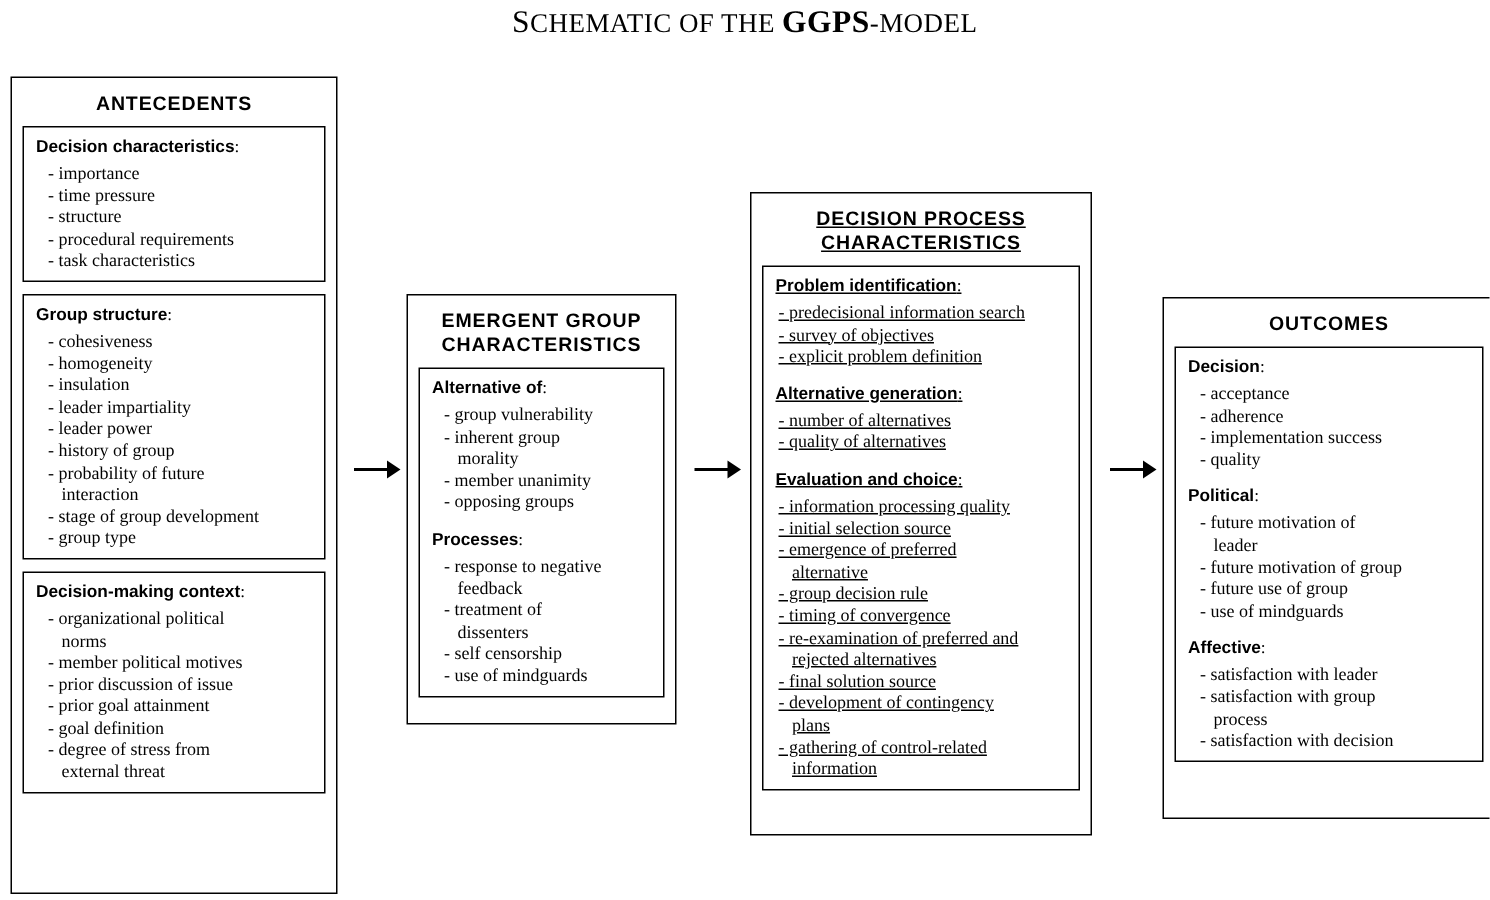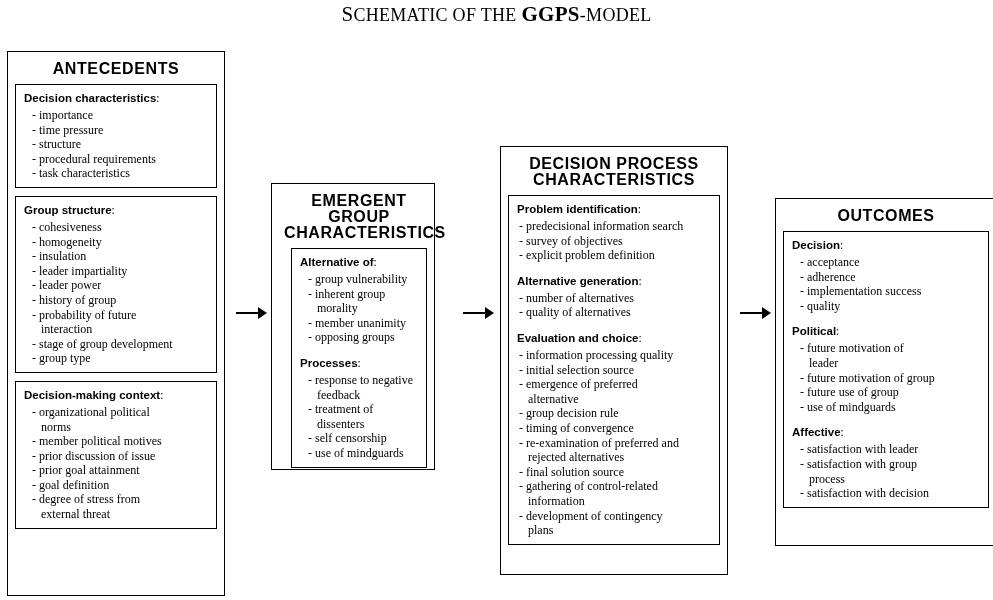--- a/index.html
+++ b/index.html
@@ -35,21 +35,21 @@
   
   .stage {
     position: absolute;
     border: 1.5px solid #000000;
     background: #ffffff;
     box-sizing: border-box;
   }
   .stage-title {
     font-family: "Liberation Sans", sans-serif;
     font-weight: bold;
-    font-size: 16px;
+    font-size: 13px;
     letter-spacing: 0.6px;
     text-align: center;
     line-height: 16px;
     margin-top: 9px;
     margin-bottom: 7px;
   }
 
   
   .group {
     border: 1.2px solid #000000;
@@ -106,22 +106,22 @@
     top: 1px;
     width: 0;
     height: 0;
     border-top: 6px solid transparent;
     border-bottom: 6px solid transparent;
     border-left: 9px solid #000000;
   }
 
   
   #antecedents      { left: 7px;   top: 51px;  width: 218px; height: 545px; }
-  #emergent         { left: 271px; top: 183px; width: 164px; height: 287px; padding-left: 12px; }
-  #decision-process { left: 500px; top: 146px; width: 228px; height: 429px; }
+  #emergent         { left: 271px; top: 196px; width: 180px; height: 287px; }
+  #decision-process { left: 500px; top: 128px; width: 228px; height: 429px; text-decoration: underline; }
   #outcomes         { left: 775px; top: 198px; width: 222px; height: 348px; }
 
   #arrow-1 { left: 236px; top: 306px; width: 32px; }
   #arrow-2 { left: 463px; top: 306px; width: 32px; }
   #arrow-3 { left: 740px; top: 306px; width: 32px; }
 </style>
 </head>
 <body>
 
 <div id="title"><span class="cap">S</span><span class="sc">CHEMATIC</span><span class="sc"> </span><span class="sc">OF</span><span class="sc"> </span><span class="sc">THE</span><span class="sc"> </span><span class="bold-cap">GGPS</span><span class="sc">-</span><span class="sc">MODEL</span></div>
@@ -233,24 +233,24 @@
     <ul class="items tight">
       <li>- information processing quality</li>
       <li>- initial selection source</li>
       <li>- emergence of preferred
    alternative</li>
       <li>- group decision rule</li>
       <li>- timing of convergence</li>
       <li>- re-examination of preferred and
    rejected alternatives</li>
       <li>- final solution source</li>
+      <li>- development of contingency
+   plans</li>
       <li>- gathering of control-related
    information</li>
-      <li>- development of contingency
-   plans</li>
     </ul>
   </div>
 </div>
 
 <div class="arrow" id="arrow-3">
   <div class="shaft" style="width:24px;"></div>
   <div class="head" style="left:22px;"></div>
 </div>
 
 <div class="stage" id="outcomes">

